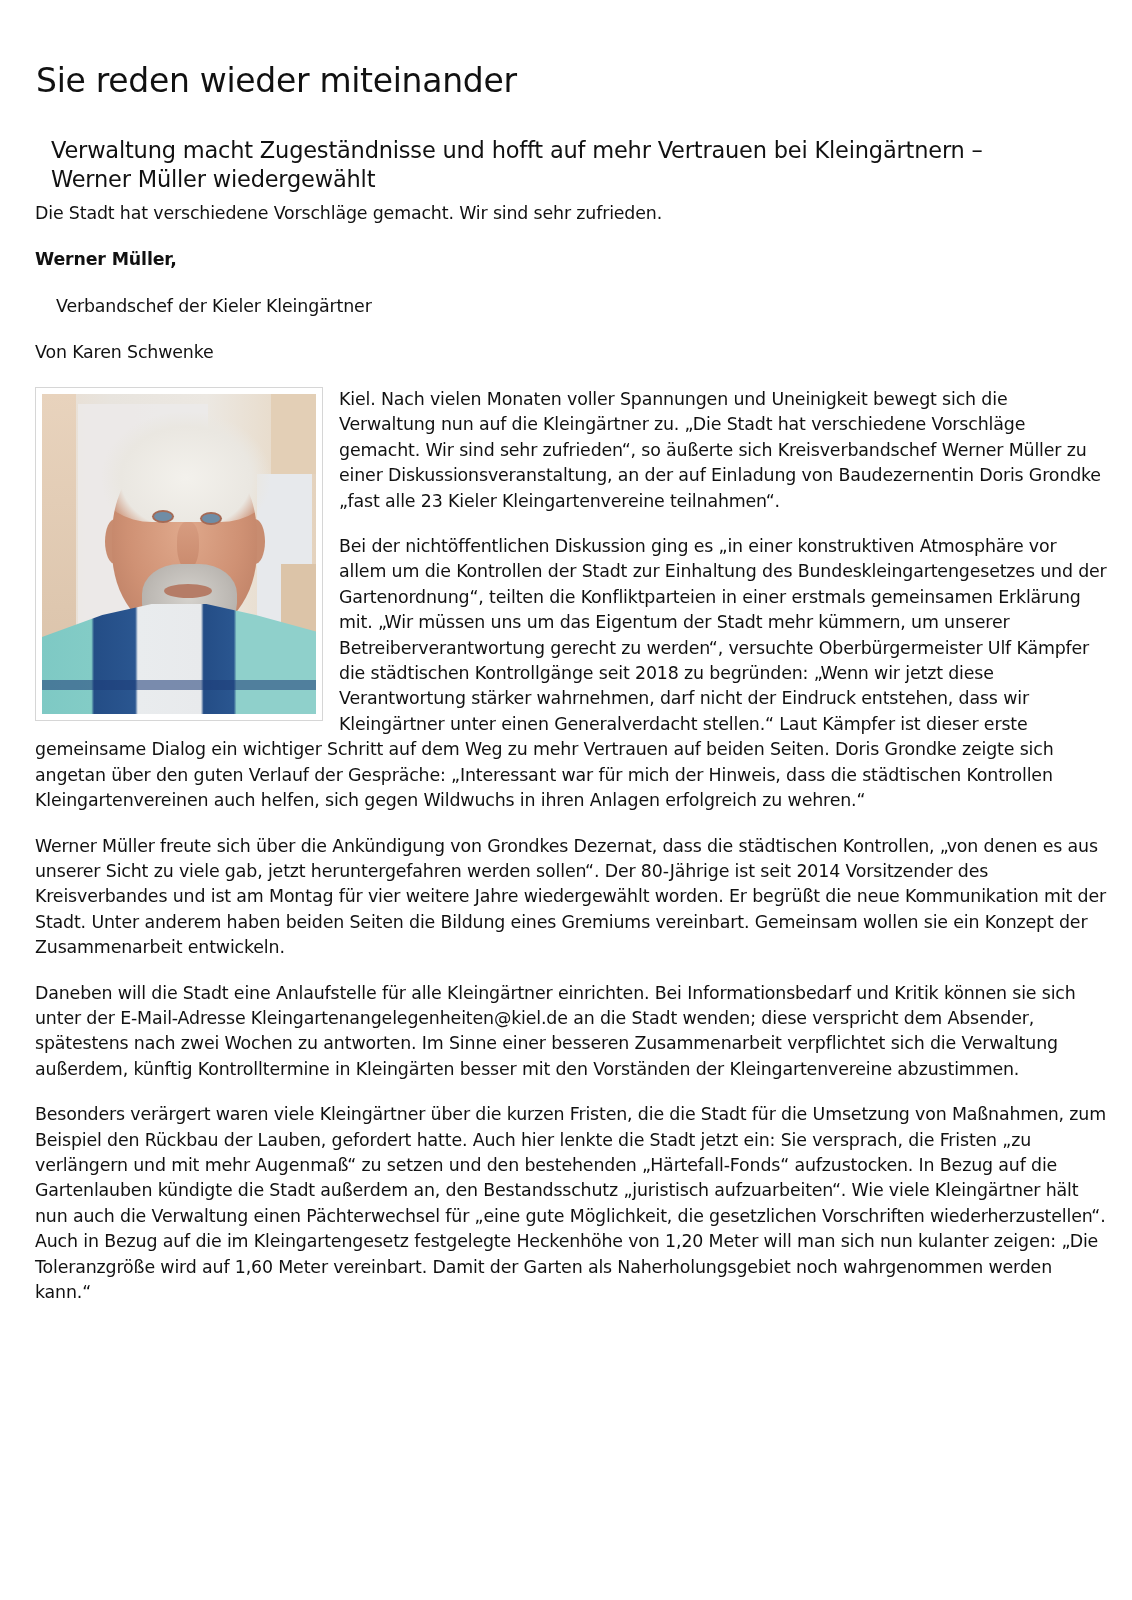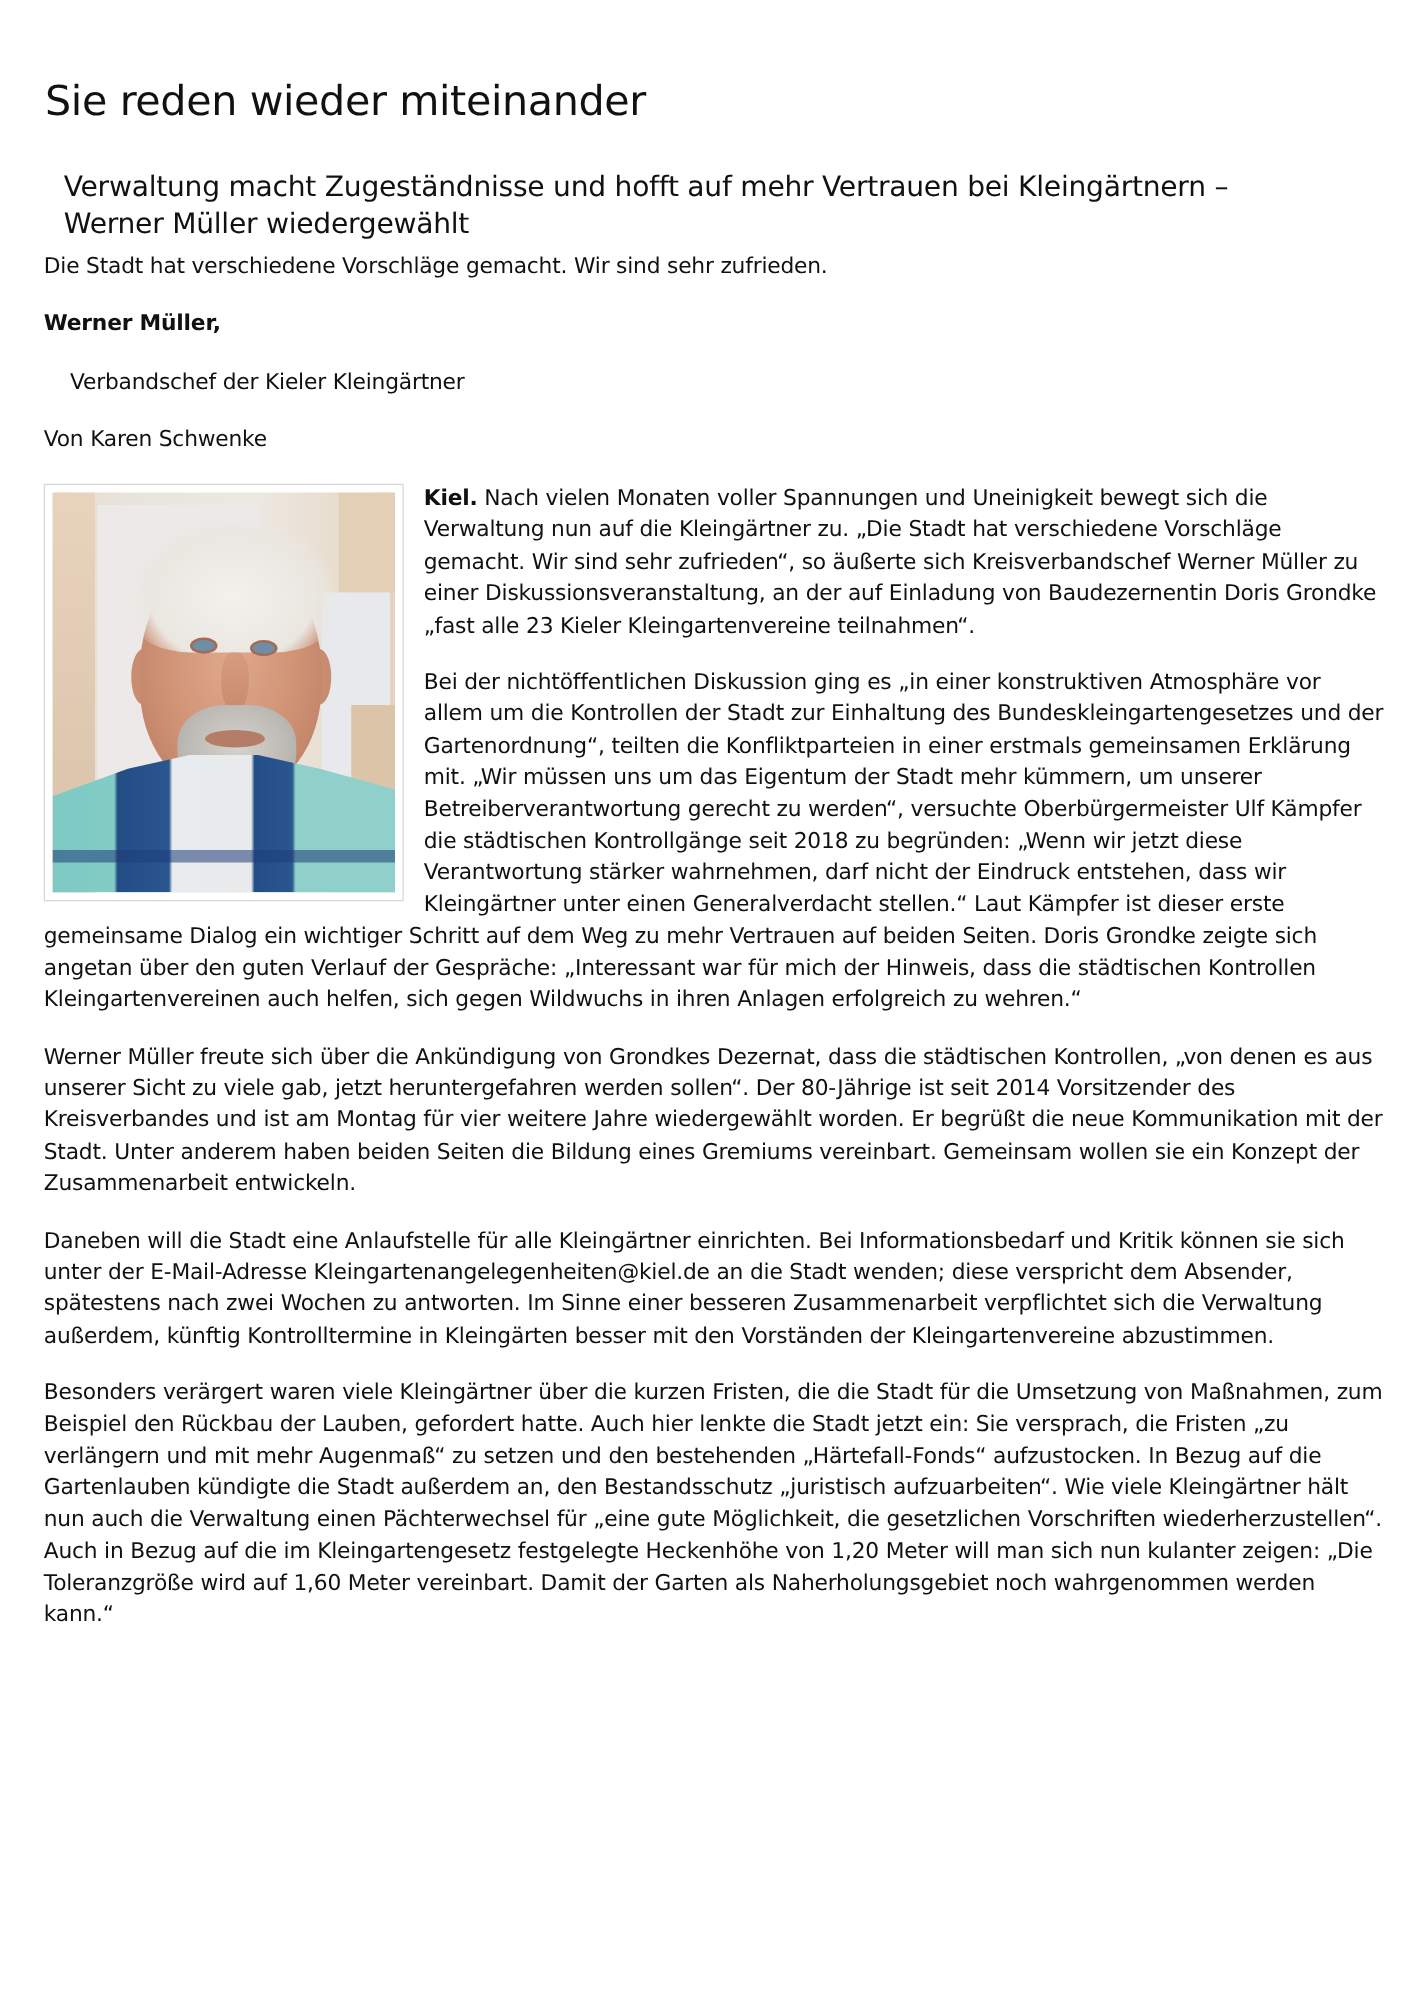--- a/index.html
+++ b/index.html
@@ -62,21 +62,21 @@
   .photo .ear-r { position:absolute; left:203px; top:125px; width:20px; height:45px; background:#c88c70; border-radius:50%; }
   .photo .eye-l { position:absolute; left:112px; top:118px; width:18px; height:9px; background:#6f8da6; border-radius:50%; box-shadow: 0 0 0 2px #a56a55; }
   .photo .eye-r { position:absolute; left:160px; top:120px; width:18px; height:9px; background:#6f8da6; border-radius:50%; box-shadow: 0 0 0 2px #a56a55; }
   .photo .nose { position:absolute; left:135px; top:128px; width:22px; height:48px; background: linear-gradient(180deg,#d79c80,#c98a6d); border-radius: 40% 40% 50% 50%; }
   .photo .beard {
     position:absolute; left:100px; top:170px; width:95px; height:75px;
     background: radial-gradient(ellipse at 50% 45%, #d5d2cd 0%, #bdb9b4 60%, #a9a49f 100%);
     border-radius: 40% 40% 48% 48%;
   }
   .photo .mouth { position:absolute; left:122px; top:190px; width:48px; height:14px; background:#b57c67; border-radius: 50%; }
-  strong { font-weight: bold; }
+  strong { font-weight: normal; }
 </style>
 </head>
 <body>
 
 <div class="page">
   <h1>Sie reden wieder miteinander</h1>
   <h2>Verwaltung macht Zugeständnisse und hofft auf mehr Vertrauen bei Kleingärtnern – Werner Müller wiedergewählt</h2>
 
   <p class="meta" style="top:200px;text-align:center;">Die Stadt hat verschiedene Vorschläge gemacht. Wir sind sehr zufrieden.</p>
   <p class="meta" style="top:246px;font-weight:bold;">Werner Müller,</p>

